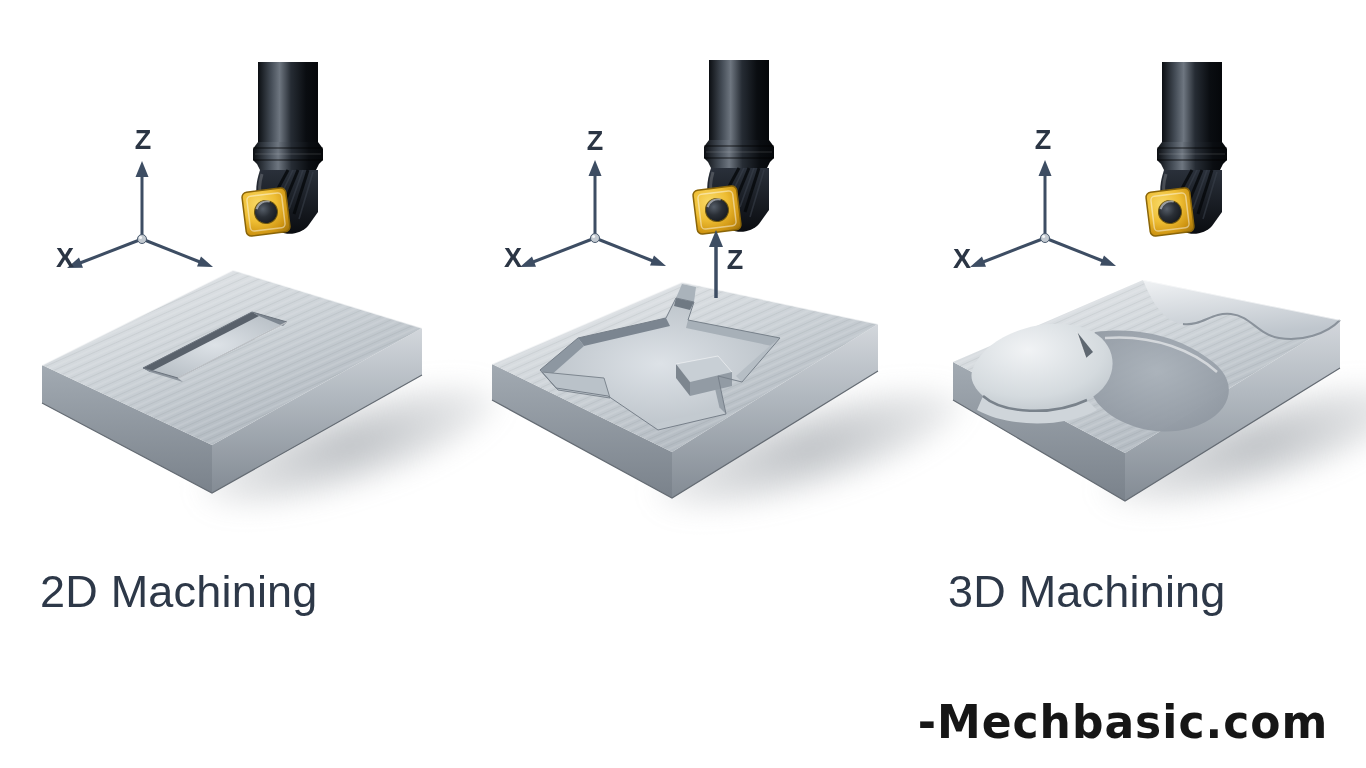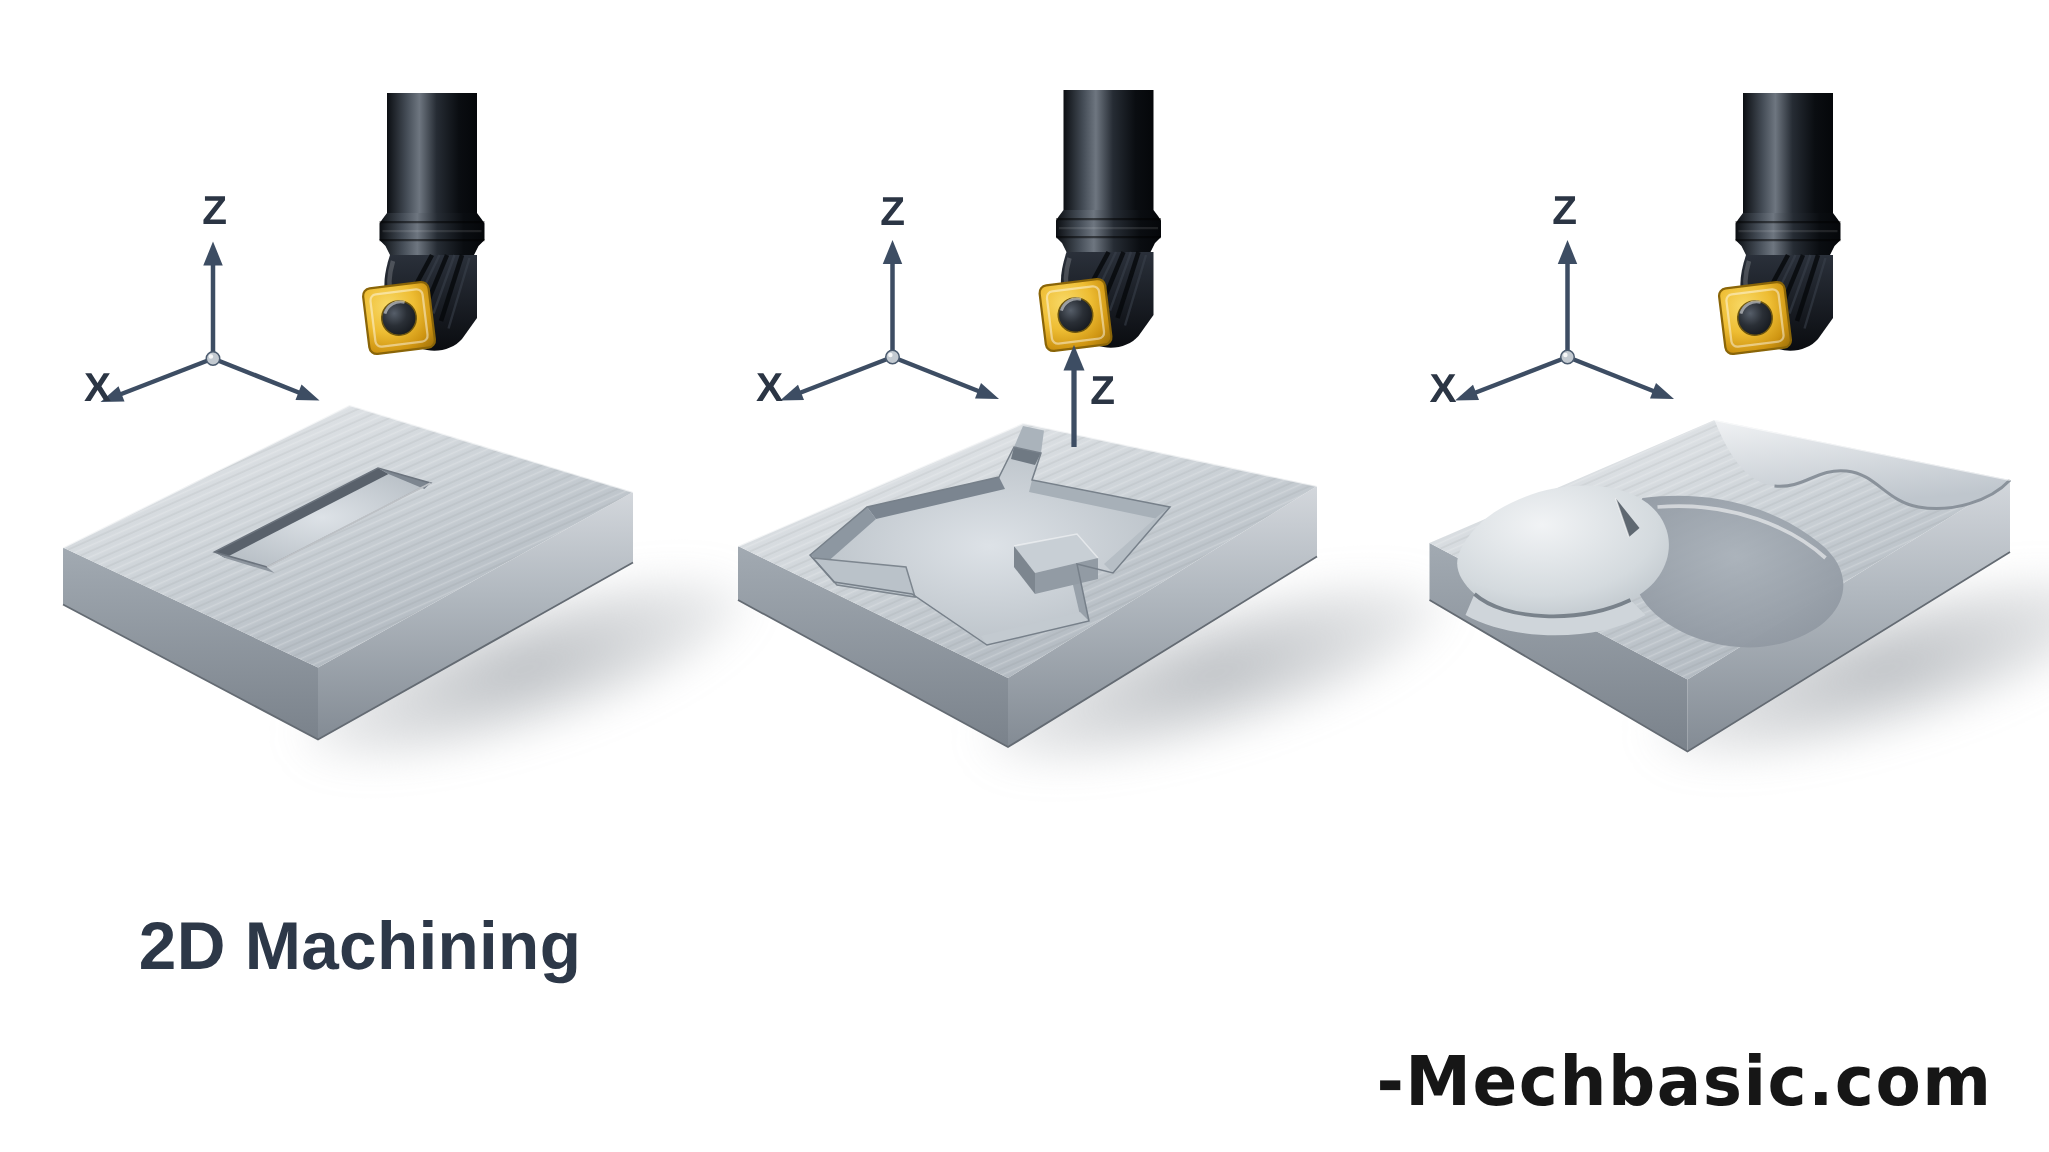--- a/index.html
+++ b/index.html
@@ -2,22 +2,22 @@
 <html><head>
 <meta charset="utf-8">
 <style>
   html,body{margin:0;padding:0;background:#ffffff;}
   .canvas{position:relative;width:1366px;height:768px;background:#ffffff;overflow:hidden;
           font-family:"Liberation Sans", sans-serif;}
   .defs-svg{position:absolute;width:0;height:0;}
   .abs{position:absolute;}
   .axis-label{position:absolute;width:34px;text-align:center;font-weight:700;
               font-size:27px;line-height:27px;color:#2b3544;letter-spacing:0;}
-  .caption{position:absolute;top:568px;text-align:center;font-weight:700;
-           font-size:45px;line-height:48px;color:#2d3848;letter-spacing:0.2px;margin-top:39px;}
+  .caption{position:absolute;top:568px;text-align:left;font-weight:400;
+           font-size:45px;line-height:48px;color:#2d3848;letter-spacing:0.2px;}
   .watermark{position:absolute;left:908px;top:696px;width:430px;text-align:center;
              font-family:"DejaVu Sans", sans-serif;font-weight:700;font-size:44px;
              color:#161616;letter-spacing:1px;transform:scaleY(1.04);}
   .shadow{position:absolute;filter:blur(12px);border-radius:50%;
           background:radial-gradient(ellipse at center, rgba(118,125,133,0.50) 0%, rgba(118,125,133,0.18) 55%, rgba(118,125,133,0) 75%);}
 </style>
 </head>
 <body>
 
 <div class="canvas">
@@ -225,16 +225,17 @@
       <use href="#tool-sym"></use>
     </svg>
 
   <svg class="abs" style="left:706px;top:228px;" width="24" height="74" viewBox="0 0 24 74">
     <line x1="10" y1="70" x2="10" y2="16" stroke="#3d4d63" stroke-width="3.5"></line>
     <polygon points="10,2 3,19 17,19" fill="#3d4d63"></polygon>
   </svg>
   <span class="axis-label" style="left:718px;top:247px;">Z</span>
 
   <div class="caption" style="left:40px;width:400px;">2D Machining</div>
+  <div class="caption" style="left:948px;width:384px;">3D Machining</div>
 
   <div class="watermark">-Mechbasic.com</div>
 
 </div>
 
 </body></html>

